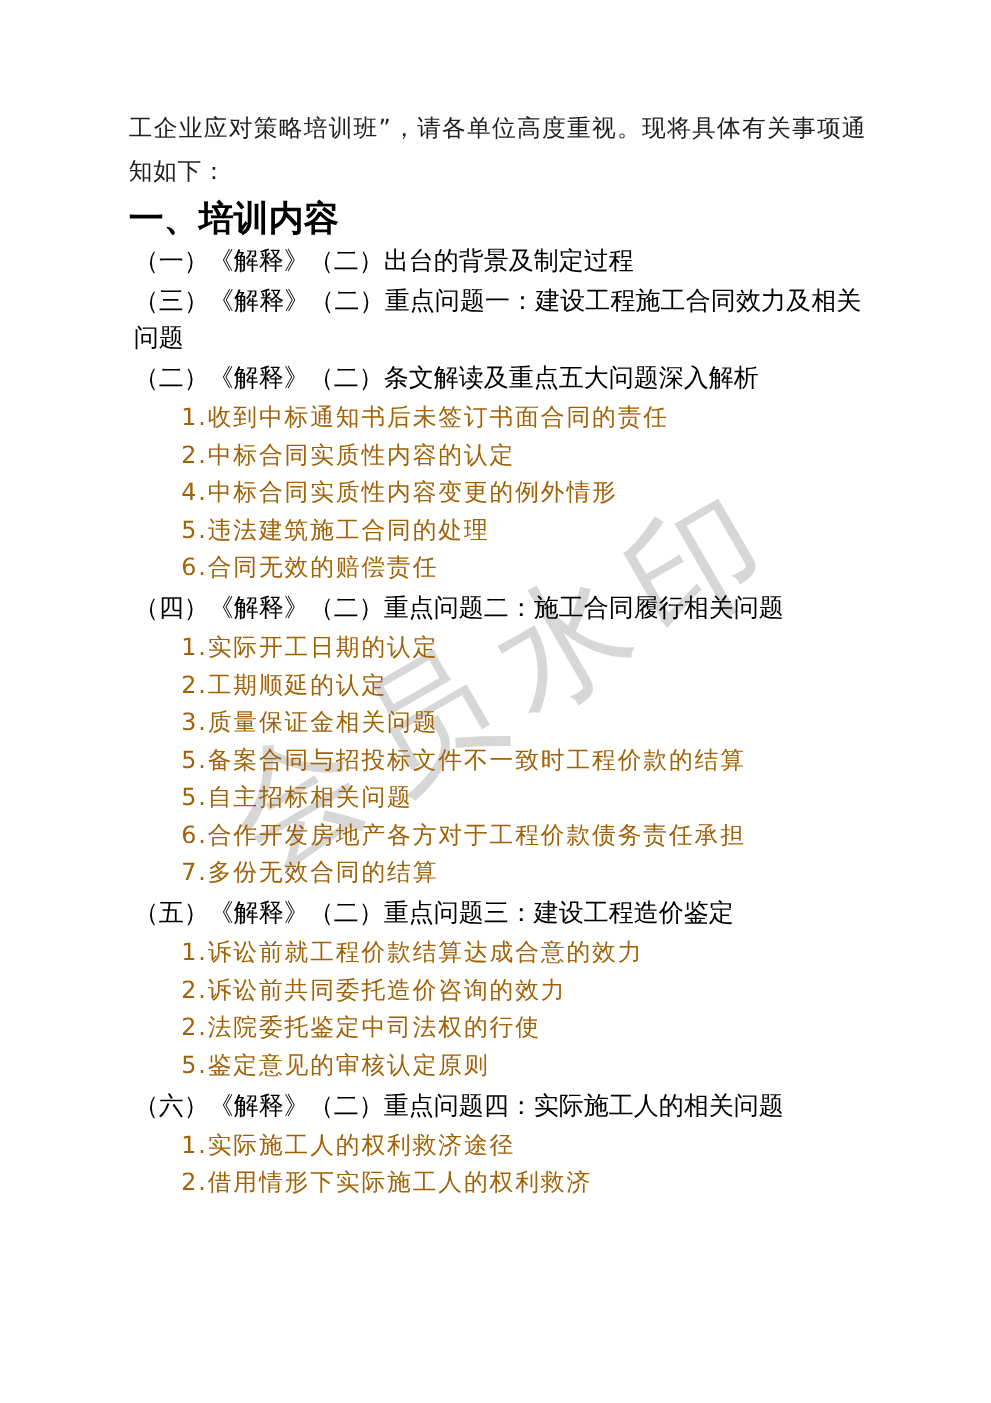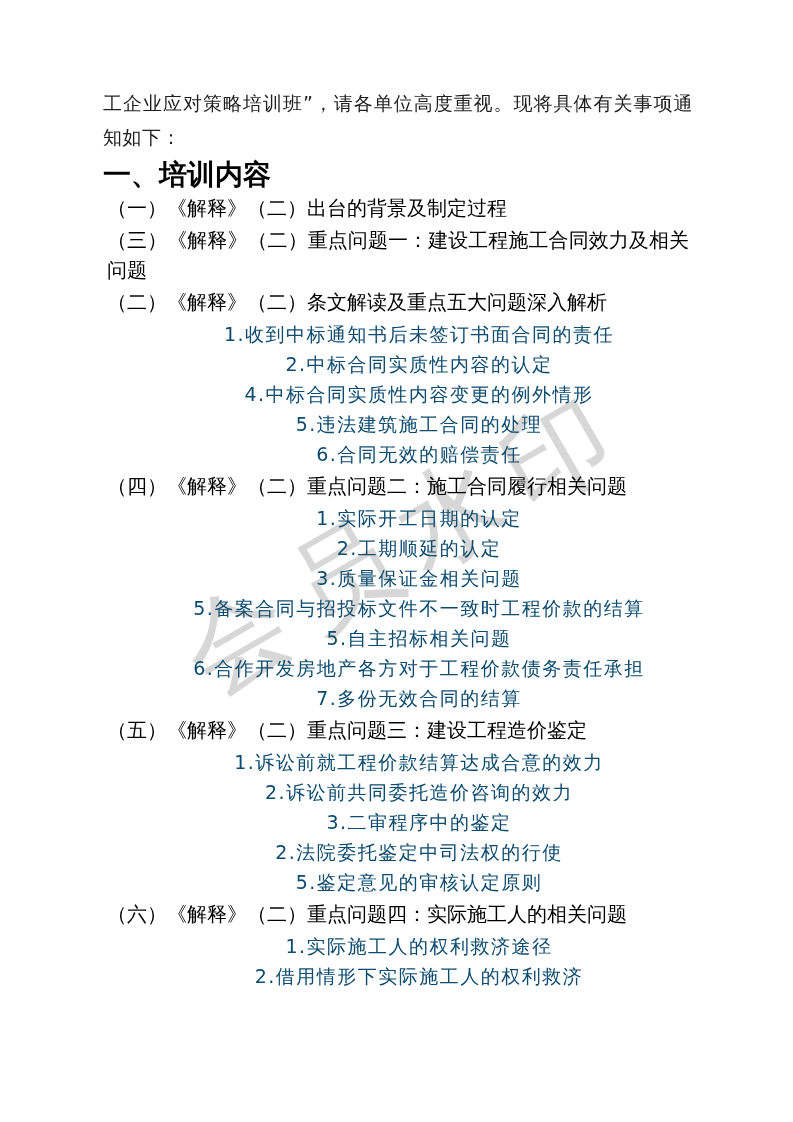--- a/index.html
+++ b/index.html
@@ -54,22 +54,21 @@
     font-weight: normal;
     color: #000000;
     text-align: justify;
   }
   .item {
     margin: 0;
     padding-left: 42px;
     font-size: 19px;
     line-height: 30px;
     letter-spacing: 1.5px;
-    color: #0c4a6e;
-    text-align: center;
+    color: #a16207;
   }
 </style>
 </head>
 <body>
 
 <div class="page">
 
   <div class="watermark">会员水印</div>
 
   <div class="content">
@@ -94,21 +93,20 @@
     <p class="item">2.工期顺延的认定</p>
     <p class="item">3.质量保证金相关问题</p>
     <p class="item">5.备案合同与招投标文件不一致时工程价款的结算</p>
     <p class="item">5.自主招标相关问题</p>
     <p class="item">6.合作开发房地产各方对于工程价款债务责任承担</p>
     <p class="item">7.多份无效合同的结算</p>
 
     <p class="sec-heading">（五）《解释》（二）重点问题三：建设工程造价鉴定</p>
     <p class="item">1.诉讼前就工程价款结算达成合意的效力</p>
     <p class="item">2.诉讼前共同委托造价咨询的效力</p>
-    <p class="item">3.二审程序中的鉴定</p>
     <p class="item">2.法院委托鉴定中司法权的行使</p>
     <p class="item">5.鉴定意见的审核认定原则</p>
 
     <p class="sec-heading">（六）《解释》（二）重点问题四：实际施工人的相关问题</p>
     <p class="item">1.实际施工人的权利救济途径</p>
     <p class="item">2.借用情形下实际施工人的权利救济</p>
 
   </div>
 </div>
 

